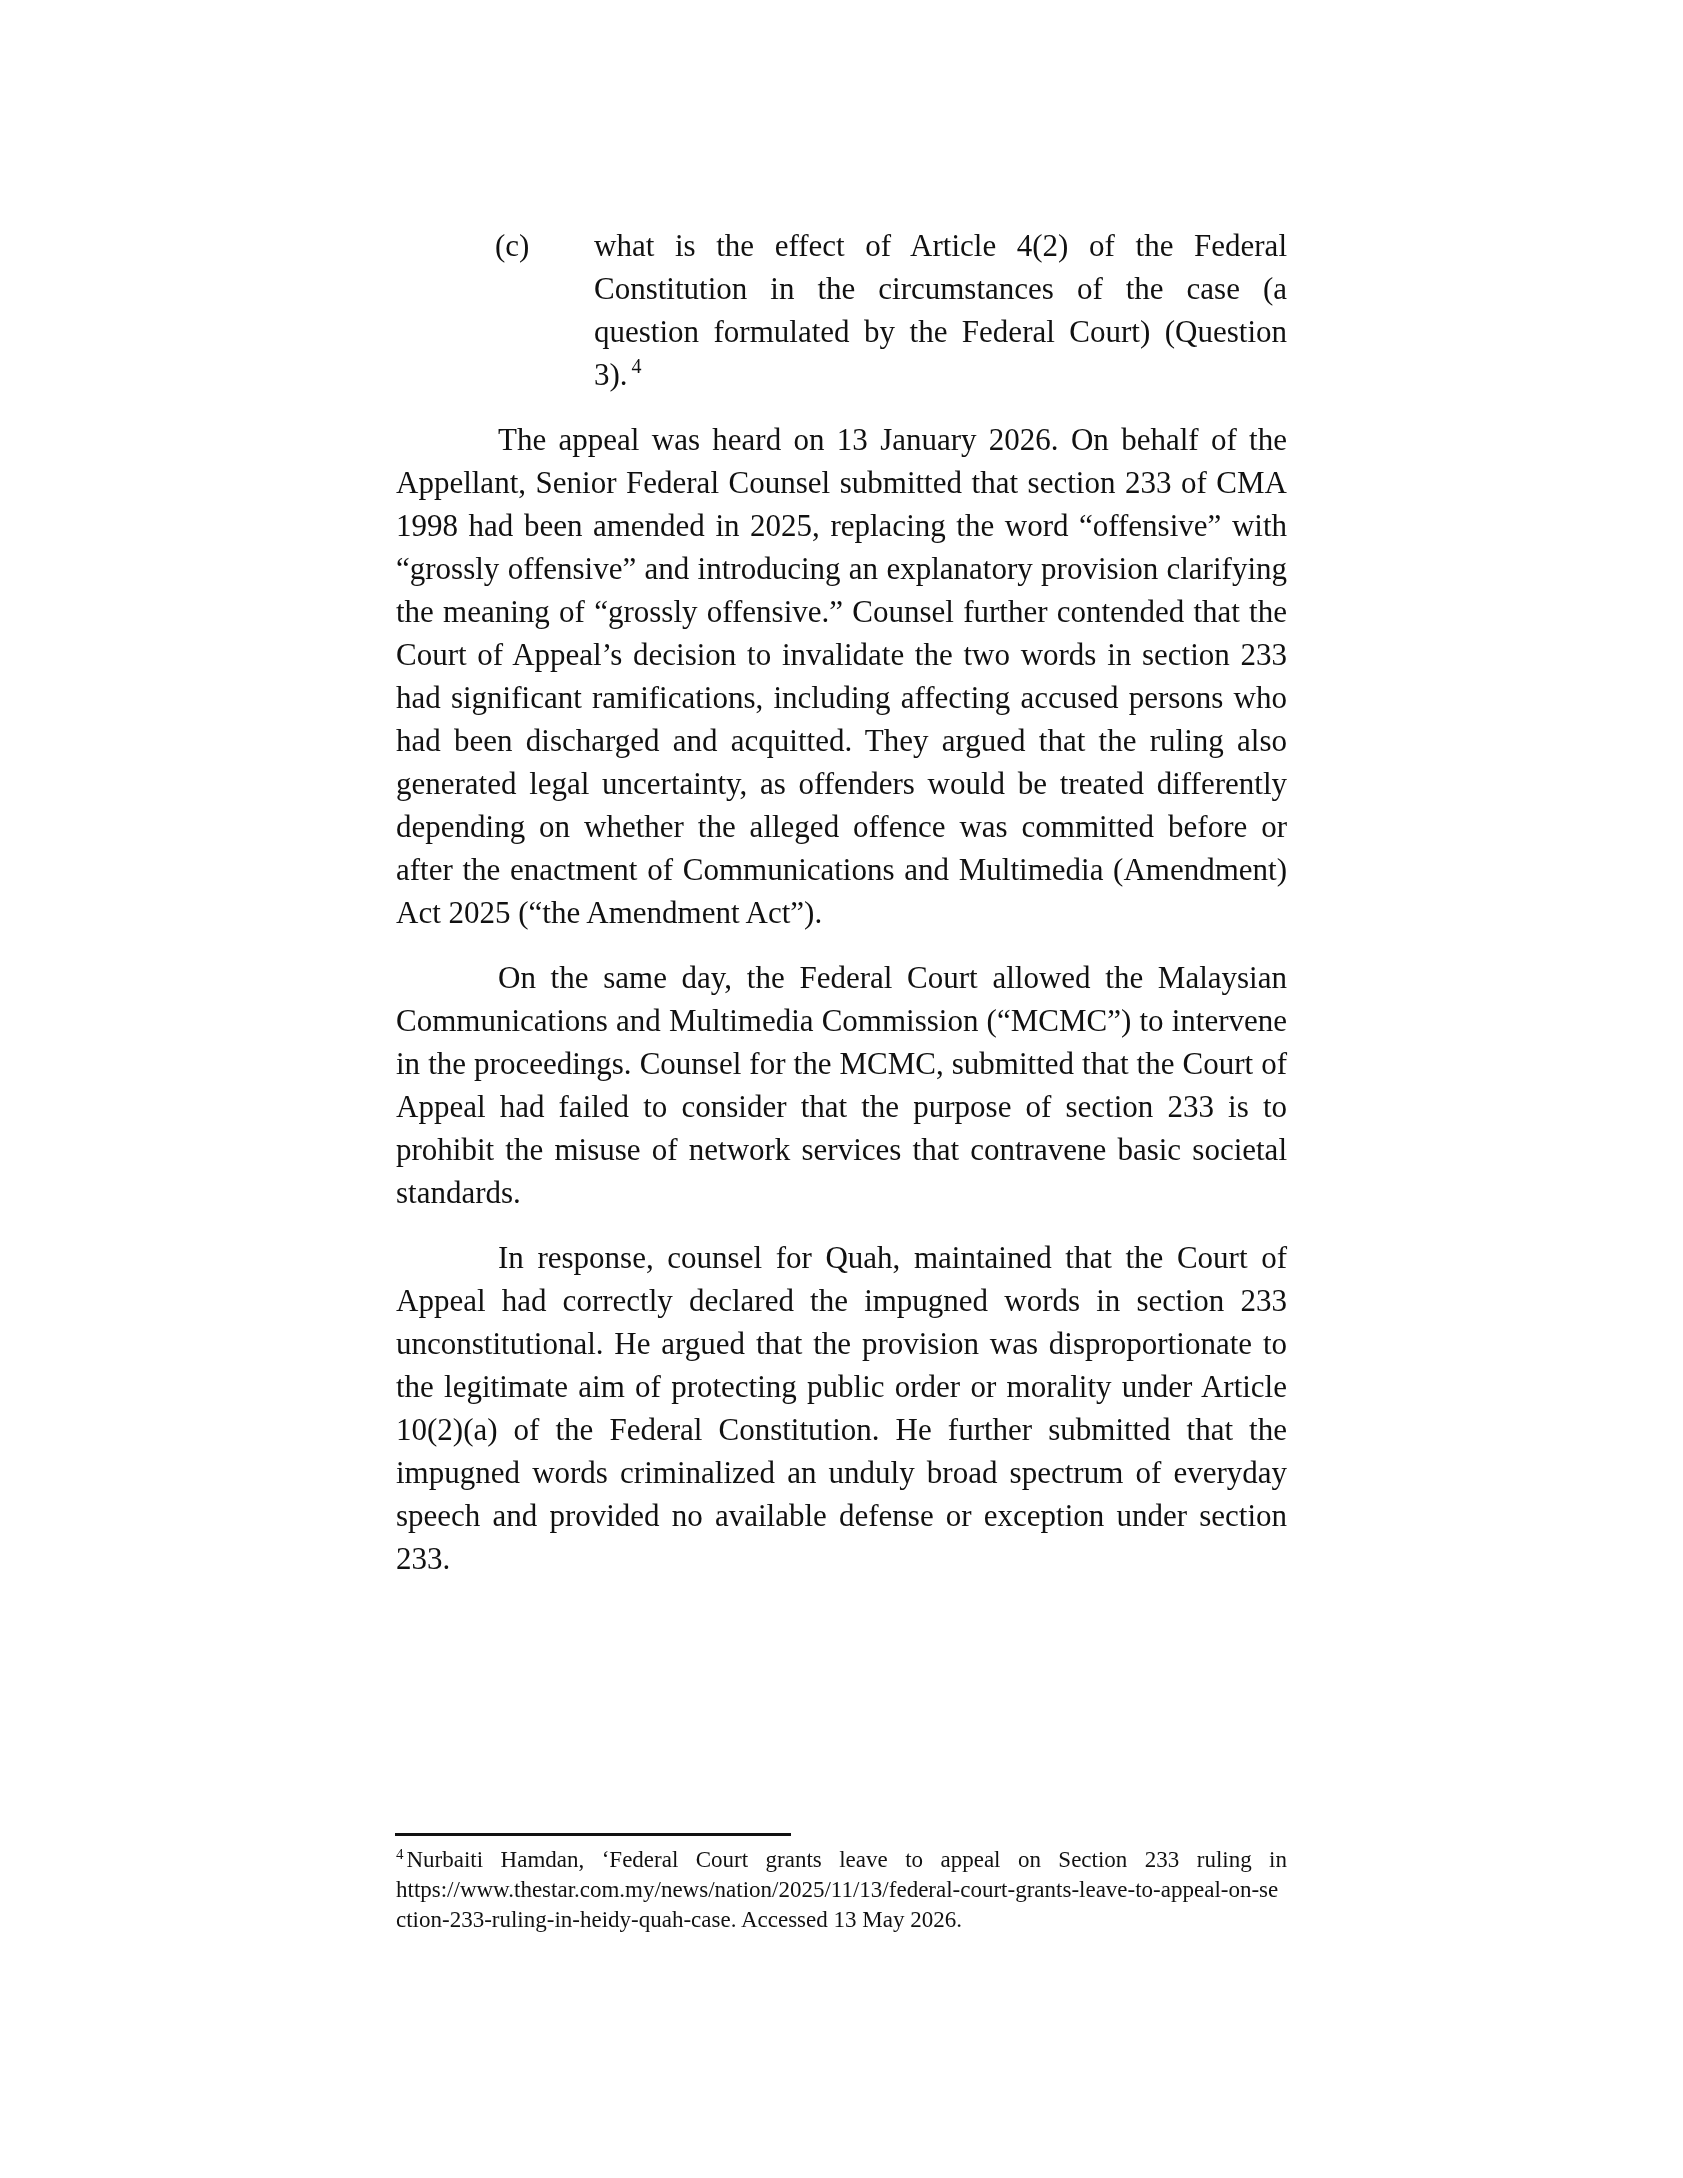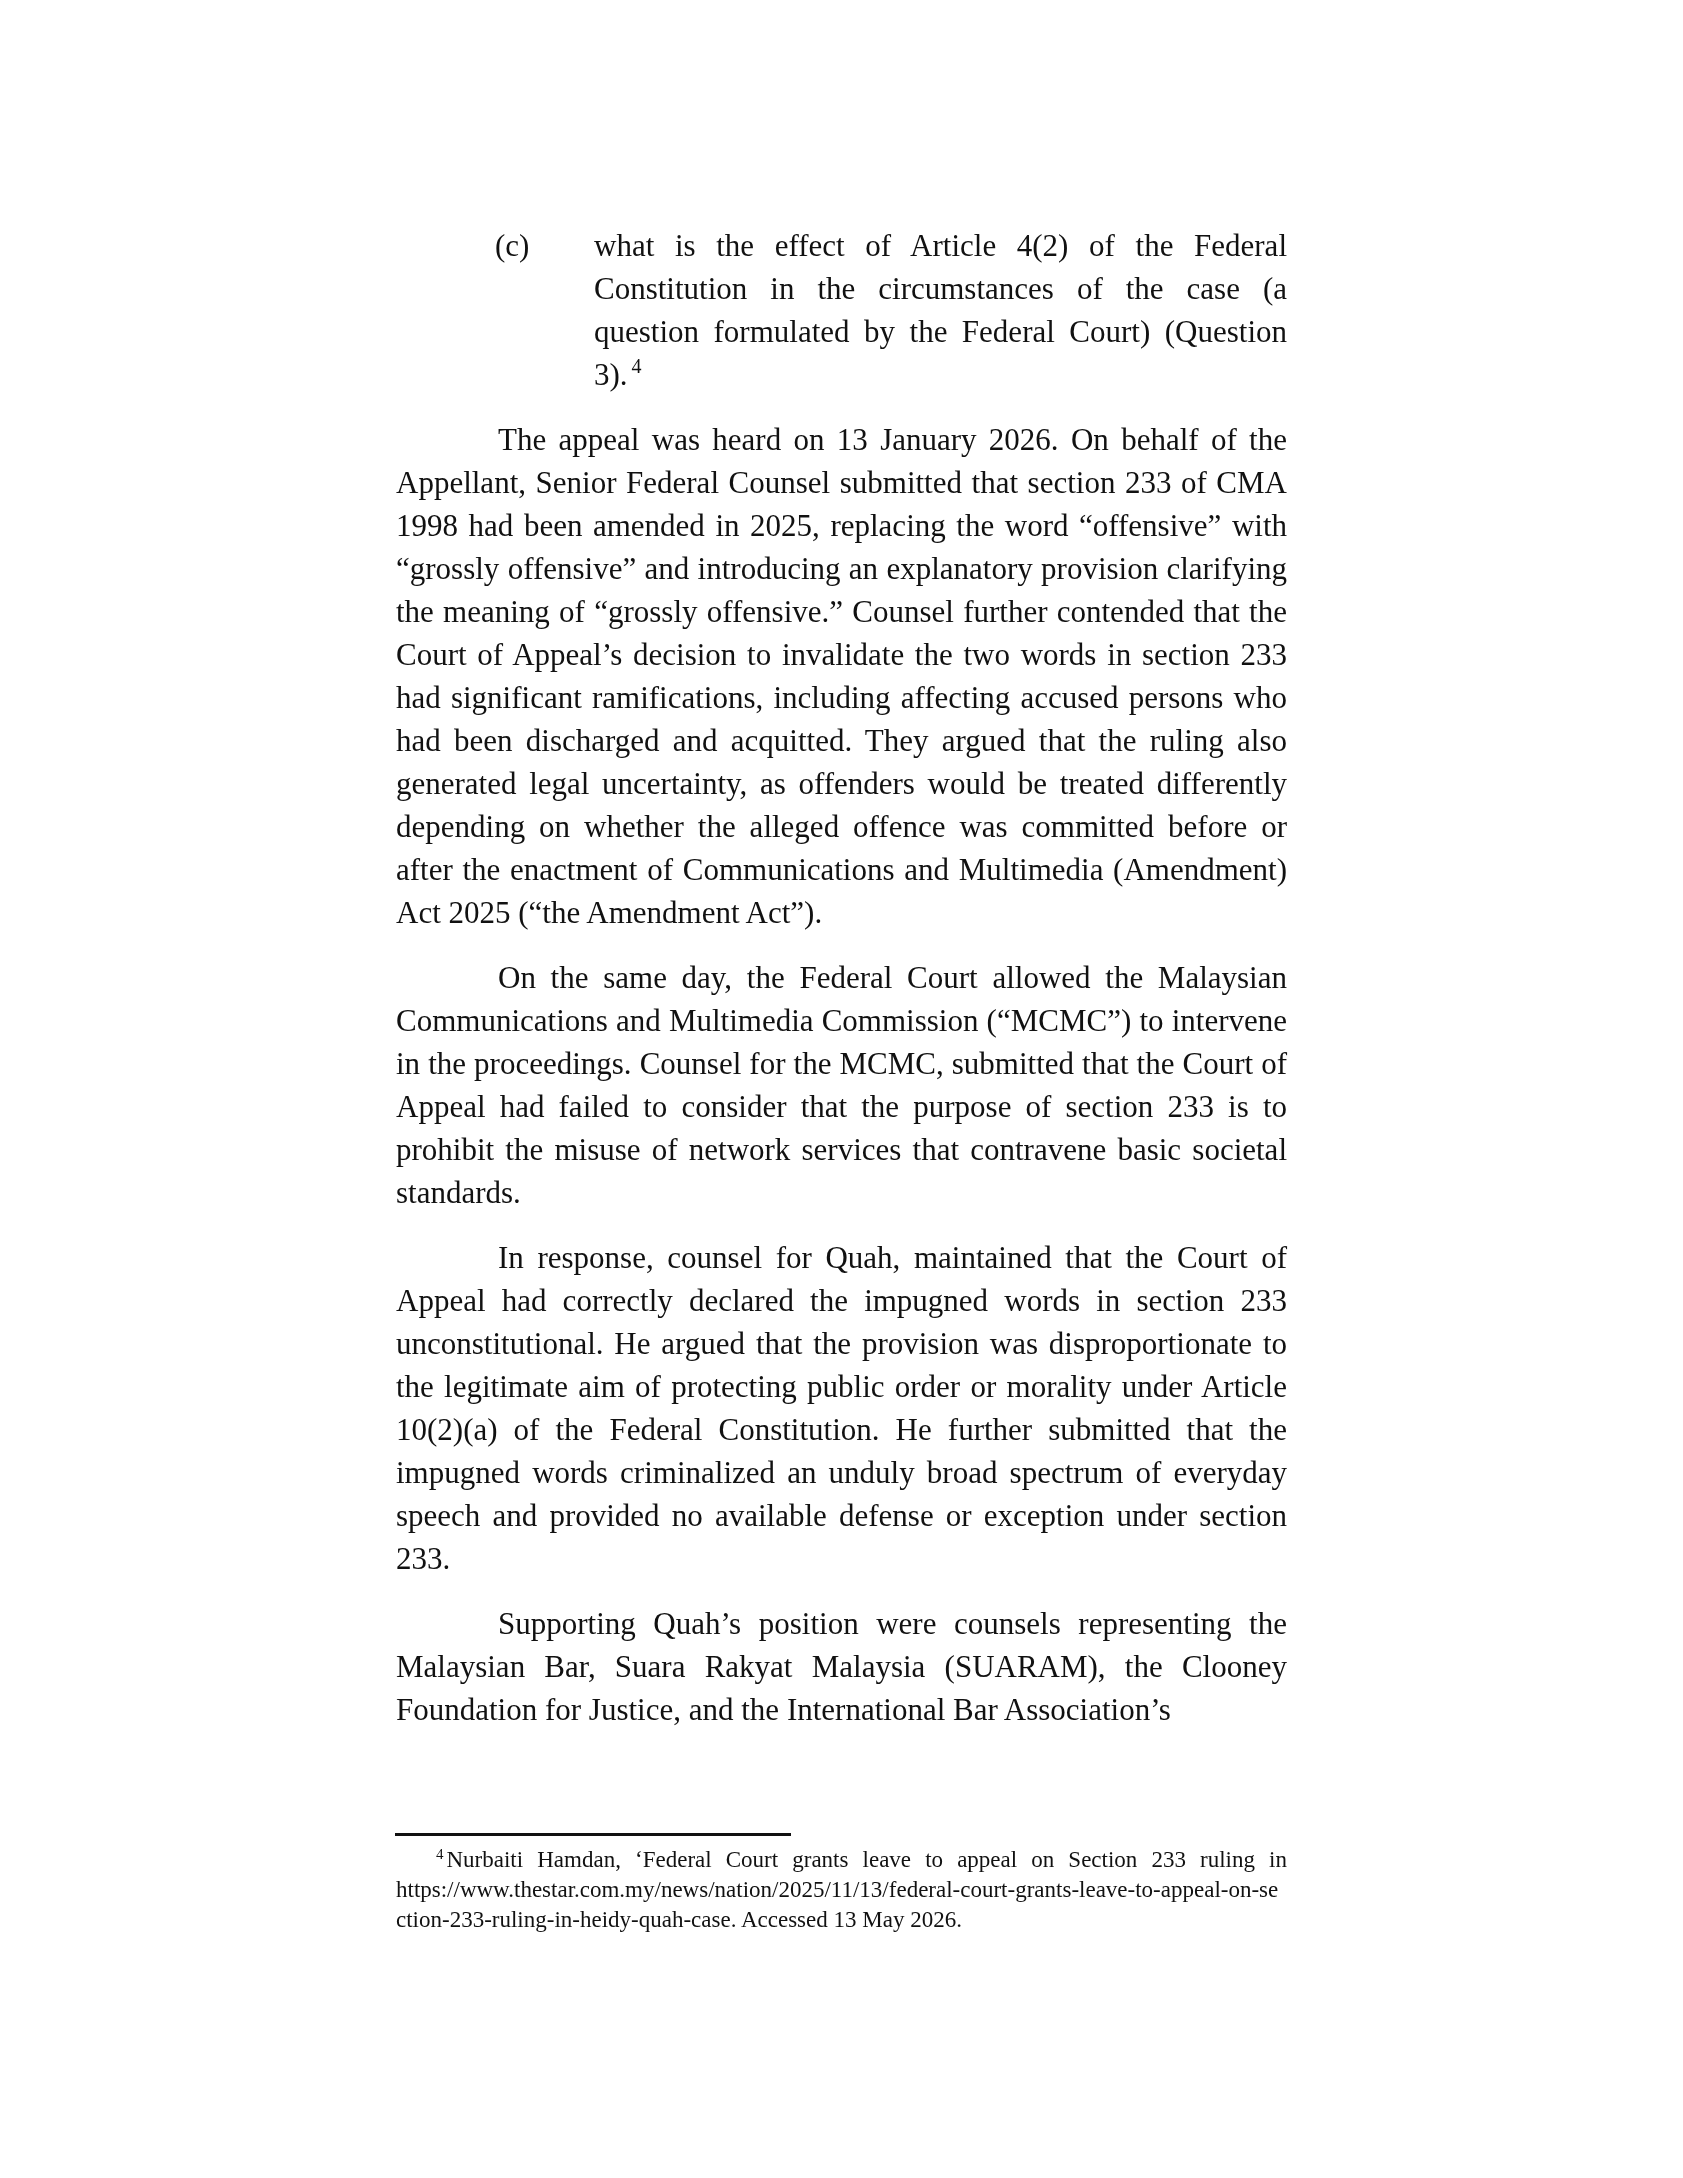--- a/index.html
+++ b/index.html
@@ -19,39 +19,38 @@
   .para { text-indent: 102px; text-align: justify; margin: 0 0 22px 0; }
   sup.fnref { font-size: 20px; line-height: 0; vertical-align: 12px; margin-left: 4px; }
   .footnote-sep {
     position: absolute; left: 395px; top: 1833px; width: 396px; height: 3px; background: #111111;
   }
   .footnotes {
     position: absolute; left: 396px; top: 1845px; width: 891px;
     font-size: 23px; line-height: 30px; text-align: justify;
   }
   .footnote { margin: 0; text-align: justify; text-align-last: left; }
-  .footnote .justify-line { display: block; text-align: justify; text-align-last: justify; margin-left: 40px; }
+  .footnote .justify-line { display: block; text-align: justify; text-align-last: justify; }
   sup.fnnum { font-size: 15px; line-height: 0; vertical-align: 8px; margin-right: 3px; }
   .url { word-break: break-all; }
 </style>
 </head>
 <body>
 
 <div class="page">
   <div class="body-text">
 
     <div class="list-item">
       <span class="list-label">(c)</span>
       <span class="list-text"><span>what is the effect of Article 4(2) of the Federal Constitution in the circumstances of the case (a question formulated by the Federal Court) (Question 3).</span><sup class="fnref">4</sup></span>
     </div>
 
     <p class="para">The appeal was heard on 13 January 2026. On behalf of the Appellant, Senior Federal Counsel submitted that section 233 of CMA 1998 had been amended in 2025, replacing the word “offensive” with “grossly offensive” and introducing an explanatory provision clarifying the meaning of “grossly offensive.” Counsel further contended that the Court of Appeal’s decision to invalidate the two words in section 233 had significant ramifications, including affecting accused persons who had been discharged and acquitted. They argued that the ruling also generated legal uncertainty, as offenders would be treated differently depending on whether the alleged offence was committed before or after the enactment of Communications and Multimedia (Amendment) Act 2025 (“the Amendment Act”).</p>
     <p class="para">On the same day, the Federal Court allowed the Malaysian Communications and Multimedia Commission (“MCMC”) to intervene in the proceedings. Counsel for the MCMC, submitted that the Court of Appeal had failed to consider that the purpose of section 233 is to prohibit the misuse of network services that contravene basic societal standards.</p>
     <p class="para">In response, counsel for Quah, maintained that the Court of Appeal had correctly declared the impugned words in section 233 unconstitutional. He argued that the provision was disproportionate to the legitimate aim of protecting public order or morality under Article 10(2)(a) of the Federal Constitution. He further submitted that the impugned words criminalized an unduly broad spectrum of everyday speech and provided no available defense or exception under section 233.</p>
-    <p class="para">Supporting Quah’s position were counsels representing the Malaysian Bar, Suara Rakyat Malaysia (SUARAM), the Clooney Foundation for Justice, and the International Bar Association’s</p>
   </div>
 
   <div class="footnote-sep"></div>
 
   <div class="footnotes">
     <p class="footnote">
       <span class="justify-line"><sup class="fnnum">4</sup><span>Nurbaiti Hamdan, ‘Federal Court grants leave to appeal on Section 233 ruling in</span></span>
       <span class="url">https://www.thestar.com.my/news/nation/2025/11/13/federal-court-grants-leave-to-appeal-on-section-233-ruling-in-heidy-quah-case</span><span>. Accessed 13 May 2026.</span>
     </p>
   </div>

